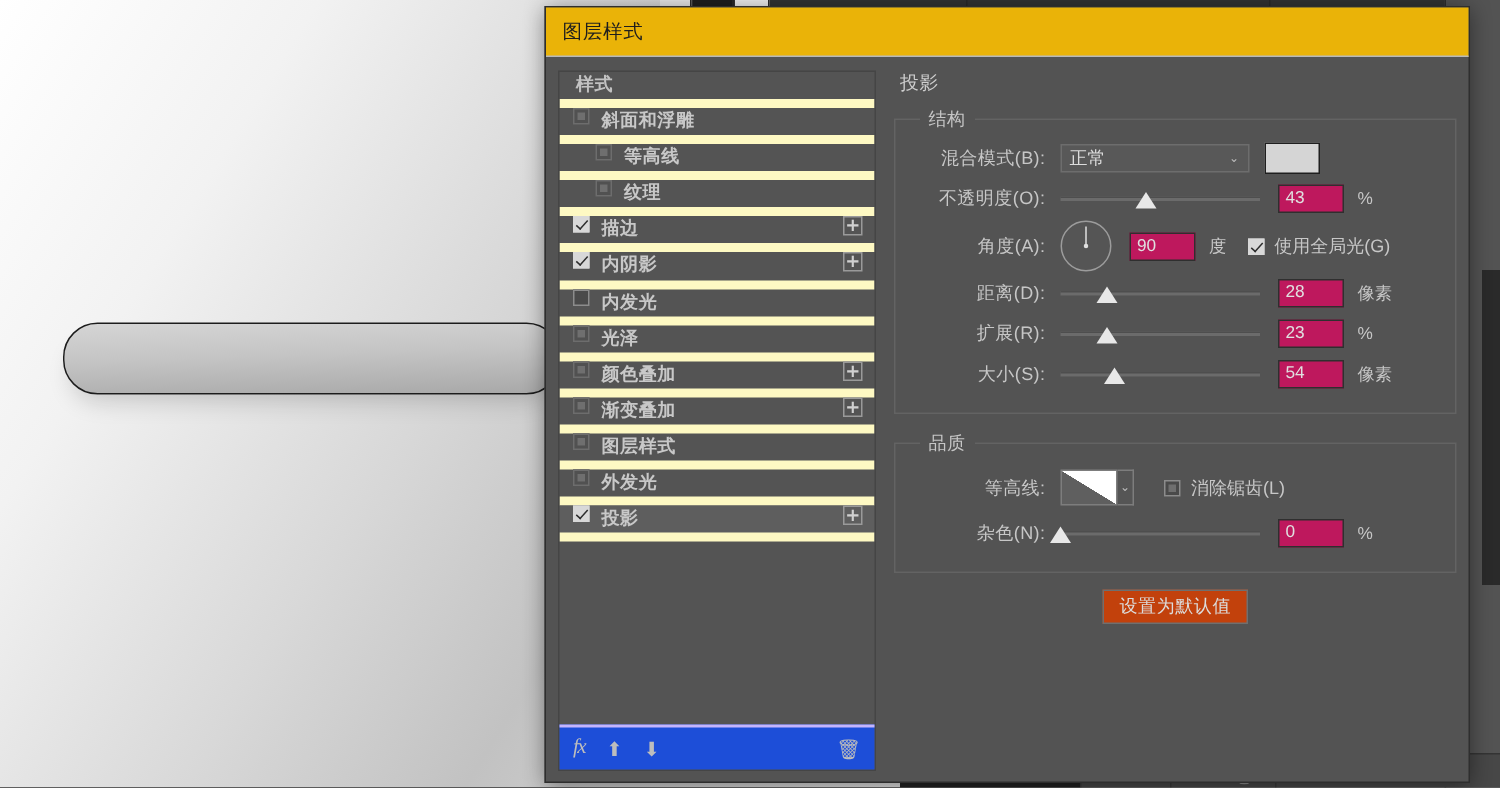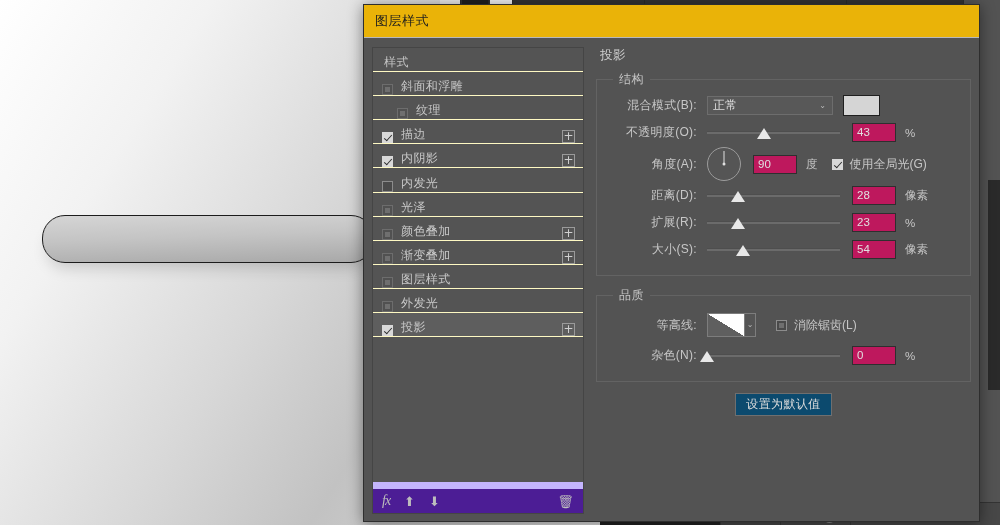--- a/index.html
+++ b/index.html
@@ -139,25 +139,26 @@
     box-sizing: border-box;
   }
   #effects-list {
     flex: 1;
     overflow: hidden;
   }
   .fx-row {
     position: relative;
     height: 24.1px;
     display: flex;
-    align-items: flex-end;
-    border-bottom: 1px solid #fef9c3;
+    align-items: flex-start;
+    border-bottom: 6px solid #fef9c3;
     box-sizing: border-box;
     padding-right: 6px;
     cursor: default;
+    font-weight: bold;
   }
   .fx-row.selected {
     background: #5e5e5e;
   }
   .fx-row.header-row {
     padding-left: 11px;
   }
   .fx-label {
     color: #c8c8c8;
     font-size: 12px;
@@ -209,22 +210,22 @@
     border: 1px solid #9a9a9a;
     box-sizing: border-box;
     color: #d0d0d0;
     font-size: 12px;
     line-height: 11px;
     text-align: center;
     font-family: "DejaVu Sans", sans-serif;
   }
   #effects-footer {
     height: 30px;
-    background: #4c1d95;
-    border-top: 7px solid #c4b5fd;
+    background: #1d4ed8;
+    border-top: 2px solid #c4b5fd;
     display: flex;
     align-items: center;
     padding: 12px 9px;
     box-sizing: border-box;
   }
   .footer-icon {
     color: #bdbdbd;
     font-size: 13px;
     margin-right: 14px;
     line-height: 1;
@@ -455,21 +456,21 @@
   }
   #default-buttons {
     display: flex;
     justify-content: center;
     gap: 14px;
     margin-top: 11px;
   }
   .ps-button {
     min-width: 94px;
     height: 23px;
-    background: #0c4a6e;
+    background: #c2410c;
     border: 1px solid #6f6f6f;
     box-sizing: border-box;
     color: #dcdcdc;
     font-size: 12px;
     line-height: 21px;
     text-align: center;
     padding: 0 10px;
     letter-spacing: .4px;
   }
 </style>
@@ -517,20 +518,24 @@
         <div id="effects-list">
             <div class="fx-row header-row">
               <span class="fx-label">样式</span>
             </div>
             <div class="fx-row">
               <div class="fx-check disabled"></div>
               <span class="fx-label">斜面和浮雕</span>
             </div>
             <div class="fx-row indent">
               <div class="fx-check disabled"></div>
+              <span class="fx-label">等高线</span>
+            </div>
+            <div class="fx-row indent">
+              <div class="fx-check disabled"></div>
               <span class="fx-label">纹理</span>
             </div>
             <div class="fx-row">
               <div class="fx-check checked"></div>
               <span class="fx-label">描边</span>
               <div class="fx-plus">+</div>
             </div>
             <div class="fx-row">
               <div class="fx-check checked"></div>
               <span class="fx-label">内阴影</span>

